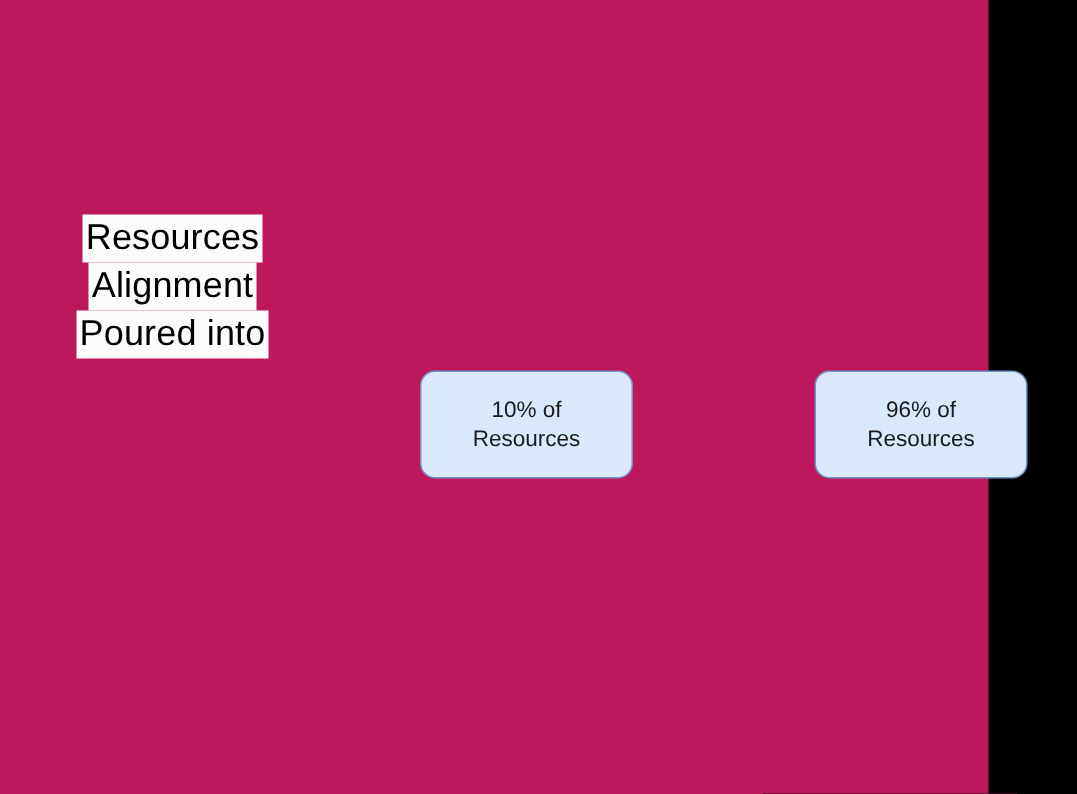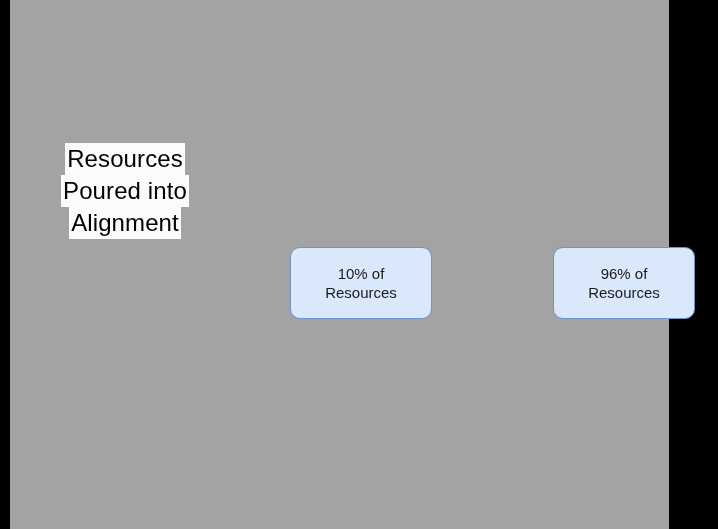--- a/index.html
+++ b/index.html
@@ -14,22 +14,21 @@
     overflow: hidden;
     font-family: "Liberation Sans", sans-serif;
     -webkit-font-smoothing: antialiased;
   }
   #canvas {
     position: absolute;
     left: 0;
     top: 0;
     width: 659px;
     height: 529px;
-    background: #a3a3a3;
-    margin-left: 10px;
+    background: #be185d;
   }
 
   
   .text-label {
     position: absolute;
     display: flex;
     flex-direction: column;
     align-items: center;
     line-height: 32px;
   }
@@ -68,22 +67,22 @@
   #node-ninety { left: 543px; top: 247px; width: 142px; height: 72px; }
   #label-resources { left: 24px; top: 143px; width: 182px; }
 </style>
 </head>
 <body>
 
 <div id="canvas">
 
   <div id="label-resources" class="text-label">
     <span class="line">Resources</span>
+    <span class="line">Alignment</span>
     <span class="line">Poured into</span>
-    <span class="line">Alignment</span>
   </div>
 
   <div id="node-ten" class="node">
     <span class="node-text">10% of
 Resources</span>
   </div>
 
   <div id="node-ninety" class="node">
     <span class="node-text">96% of
 Resources</span>

